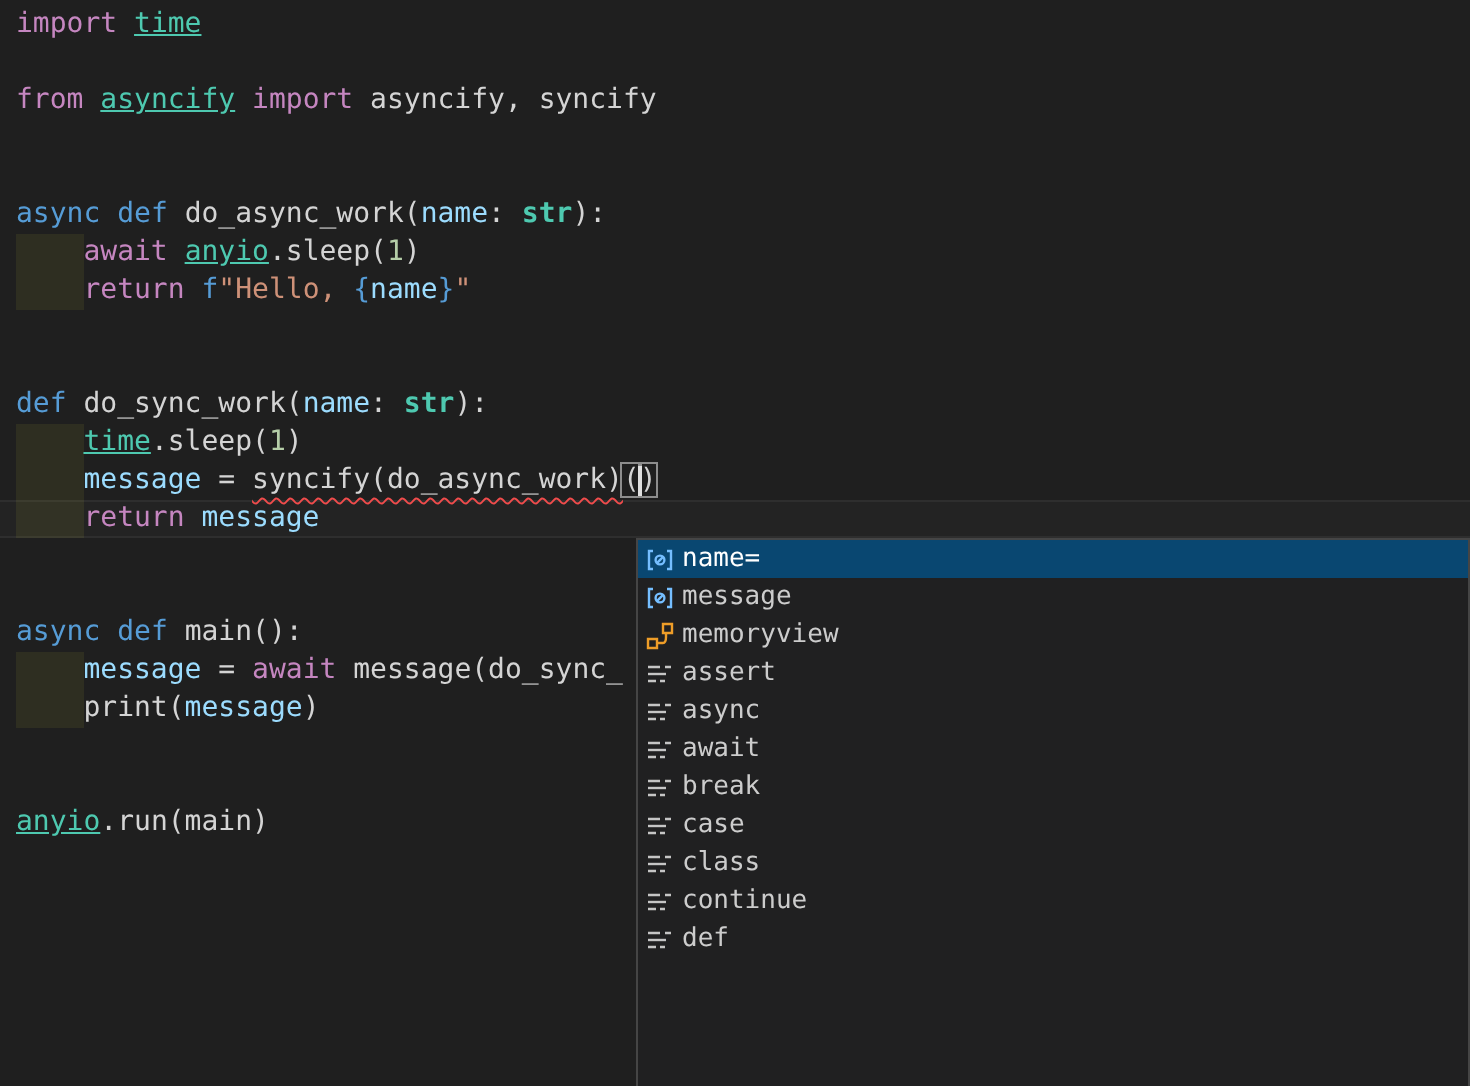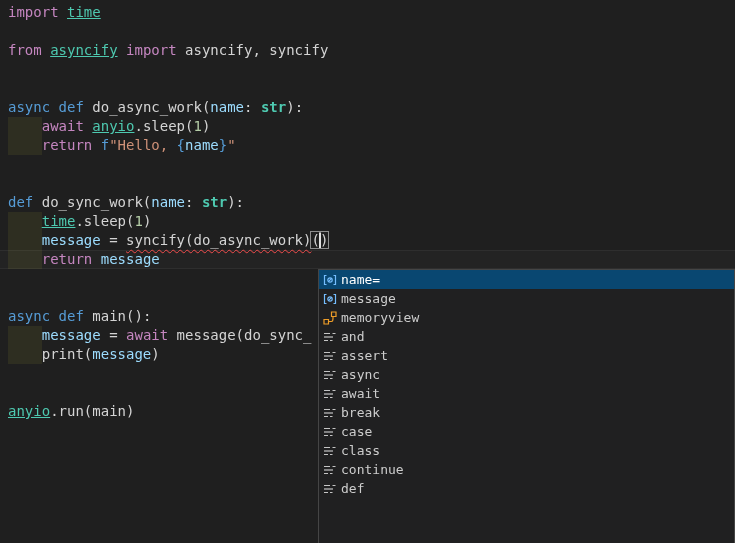--- a/index.html
+++ b/index.html
@@ -118,30 +118,20 @@
         <span class="sg-label">memoryview</span>
       </div>
       <div class="sg-row">
         <span class="sg-icon">
           <svg width="16" height="16" viewBox="0 0 16 16">
             <path d="M2 4.5 h6 M10.5 4.5 h3" fill="none" stroke="#c5c5c5" stroke-width="1.2"></path>
             <path d="M2 8 h9" fill="none" stroke="#c5c5c5" stroke-width="1.2"></path>
             <path d="M2 11.5 h4 M8 11.5 h2.5" fill="none" stroke="#c5c5c5" stroke-width="1.2"></path>
           </svg>
         </span>
-        <span class="sg-label">and</span>
-      </div>
-      <div class="sg-row">
-        <span class="sg-icon">
-          <svg width="16" height="16" viewBox="0 0 16 16">
-            <path d="M2 4.5 h6 M10.5 4.5 h3" fill="none" stroke="#c5c5c5" stroke-width="1.2"></path>
-            <path d="M2 8 h9" fill="none" stroke="#c5c5c5" stroke-width="1.2"></path>
-            <path d="M2 11.5 h4 M8 11.5 h2.5" fill="none" stroke="#c5c5c5" stroke-width="1.2"></path>
-          </svg>
-        </span>
         <span class="sg-label">assert</span>
       </div>
       <div class="sg-row">
         <span class="sg-icon">
           <svg width="16" height="16" viewBox="0 0 16 16">
             <path d="M2 4.5 h6 M10.5 4.5 h3" fill="none" stroke="#c5c5c5" stroke-width="1.2"></path>
             <path d="M2 8 h9" fill="none" stroke="#c5c5c5" stroke-width="1.2"></path>
             <path d="M2 11.5 h4 M8 11.5 h2.5" fill="none" stroke="#c5c5c5" stroke-width="1.2"></path>
           </svg>
         </span>

